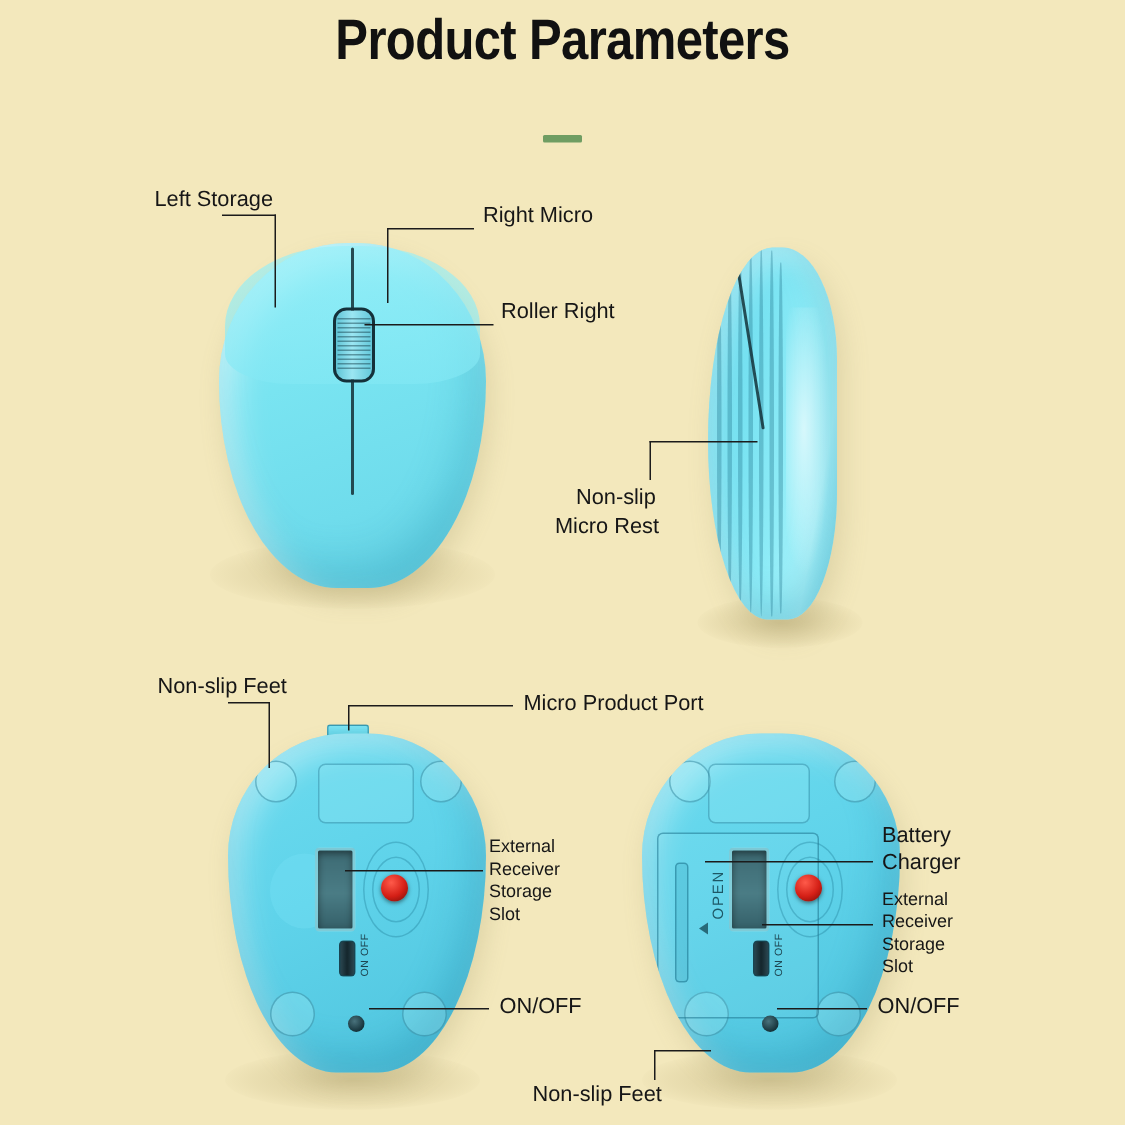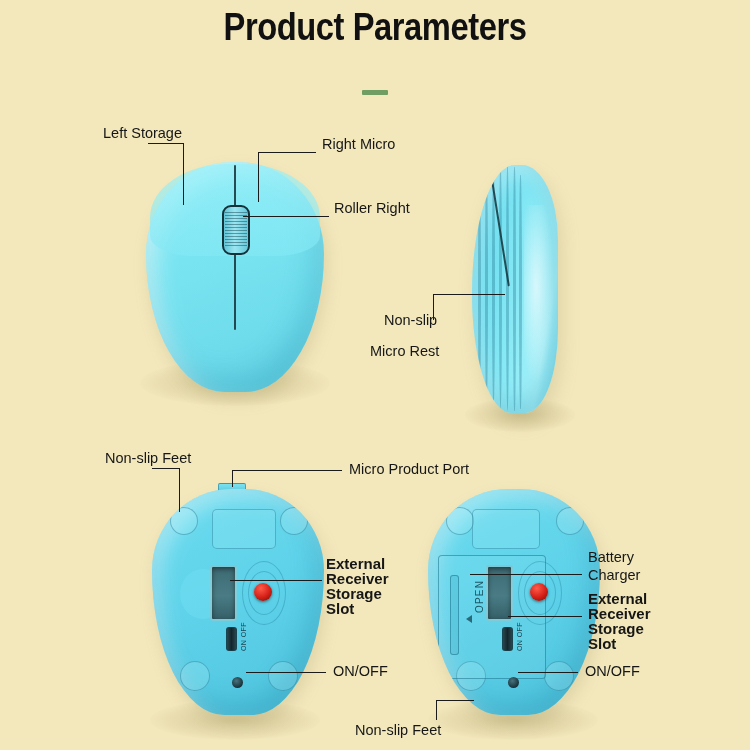--- a/index.html
+++ b/index.html
@@ -44,21 +44,21 @@
 
   
   .label {
     position: absolute;
     font-family: "Liberation Sans", sans-serif;
     font-size: 14.5px;
     line-height: 16.5px;
     color: #161616;
     white-space: pre;
   }
-  .label.sm { font-size: 15px; line-height: 14.5px; font-weight: bold; }
+  .label.sm { font-size: 12px; line-height: 14.5px; }
 
   
   .ln {
     position: absolute;
     background: #1b1b1b;
   }
   .lnh { height: 1.4px; }
   .lnv { width: 1.4px; }
 
   
@@ -259,21 +259,21 @@
     <div class="ridge" style="left:41px; top:2px;   width:2.5px; height:244px;"></div>
     <div class="ridge" style="left:47px; top:10px;  width:2.5px; height:234px;"></div>
 
     <div style="position:absolute; left:26px; top:-4px; width:2px; height:126px;
                 background:#14323a; border-radius:2px; transform:rotate(-9deg); opacity:0.85;"></div>
 
     <div style="position:absolute; left:52px; top:40px; width:30px; height:180px;
                 background:radial-gradient(ellipse at 40% 45%, rgba(255,255,255,0.62) 0%, rgba(255,255,255,0) 70%);"></div>
   </div>
 
-  <div class="label" style="left:384px; top:312px;">Non-slip</div>
+  <div class="label" style="left:384px; top:324px;">Non-slip</div>
   <div class="label" style="left:370px; top:343px;">Micro Rest</div>
   <div class="ln lnv" style="left:433px; top:294px; height:26px;"></div>
   <div class="ln lnh" style="left:433px; top:294px; width:72px;"></div>
 
   <div class="shadow-ell" style="left:150px; top:700px; width:170px; height:40px;"></div>
 
   <div class="port-notch" style="left:218px; top:483px; width:26px; height:10px;"></div>
 
   <div class="mouse-bottom" style="left:152px; top:489px; width:172px; height:226px;">
 

